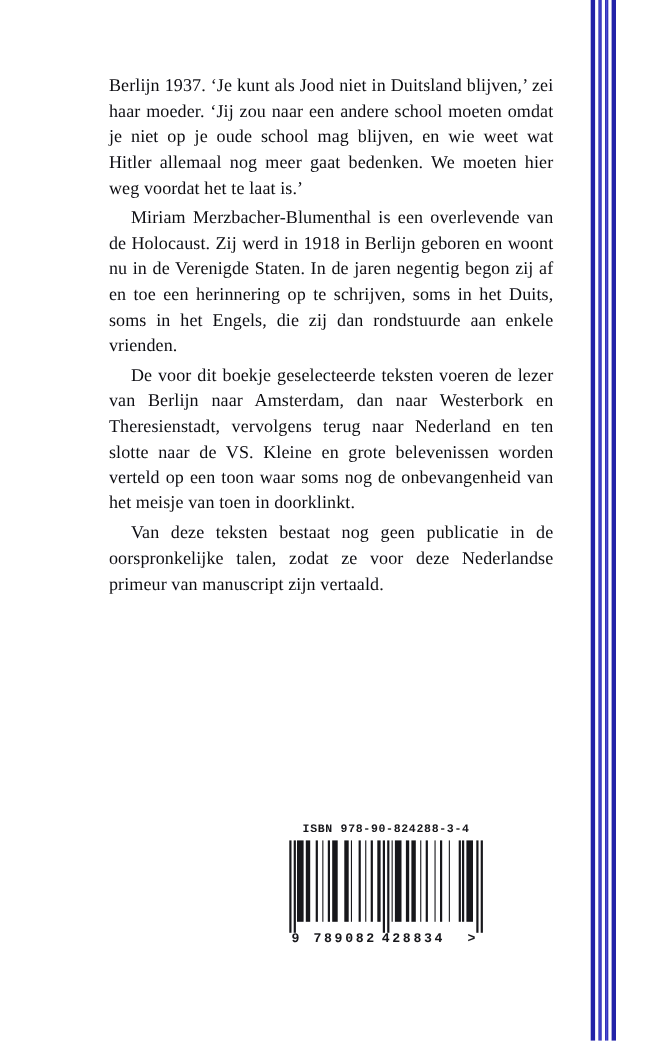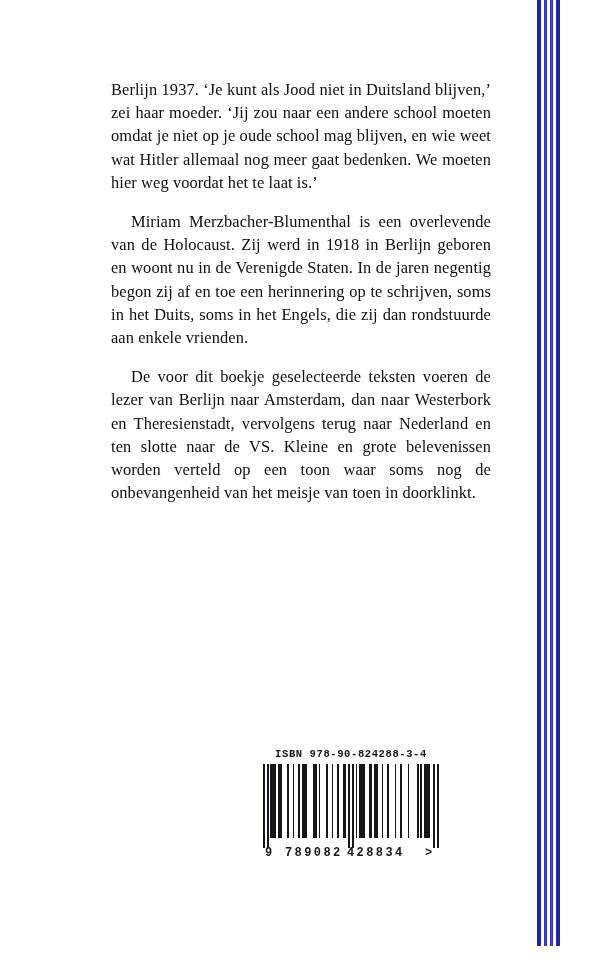--- a/index.html
+++ b/index.html
@@ -44,21 +44,21 @@
   .stripe-outer-right { left: 19px; width: 4px; }
 
   
   #blurb {
     position: absolute;
     left: 95px;
     top: 62px;
     width: 412px;
   }
   .para {
-    margin: 16px;
+    margin: 4px;
     font-size: 16.4px;
     line-height: 23.2px;
     color: #0d0d12;
     text-align: justify;
     text-indent: 20px;
     -webkit-hyphens: manual;
     hyphens: manual;
     letter-spacing: 0.1px;
   }
   .para.first { text-indent: 0; }
@@ -124,20 +124,21 @@
     <div class="stripe stripe-outer-left" style="background: linear-gradient(to right, rgb(34, 34, 168) 0%, rgb(34, 34, 168) 45%, rgb(34, 34, 168) 100%);"></div>
     <div class="stripe stripe-mid-left" style="background: linear-gradient(to right, rgb(34, 34, 168) 0%, rgb(74, 74, 212) 45%, rgb(34, 34, 168) 100%);"></div>
     <div class="stripe stripe-mid-right" style="background: linear-gradient(to right, rgb(34, 34, 168) 0%, rgb(74, 74, 212) 45%, rgb(34, 34, 168) 100%);"></div>
     <div class="stripe stripe-outer-right" style="background: linear-gradient(to right, rgb(34, 34, 168) 0%, rgb(34, 34, 168) 45%, rgb(34, 34, 168) 100%);"></div>
   </div>
 
   <div id="blurb">
     <p class="para first">Berlijn 1937. ‘Je kunt als Jood niet in Duitsland blij­ven,’ zei haar moeder. ‘Jij zou naar een andere school moeten omdat je niet op je oude school mag blijven, en wie weet wat Hitler allemaal nog meer gaat bedenken. We moeten hier weg voordat het te laat is.’</p>
     <p class="para">Miriam Merzbacher-Blumenthal is een overle­vende van de Holocaust. Zij werd in 1918 in Berlijn geboren en woont nu in de Verenigde Staten. In de jaren negentig begon zij af en toe een herinnering op te schrijven, soms in het Duits, soms in het En­gels, die zij dan rondstuurde aan enkele vrienden.</p>
     <p class="para">De voor dit boekje geselecteerde teksten voeren de lezer van Berlijn naar Amsterdam, dan naar Westerbork en Theresienstadt, vervolgens terug naar Nederland en ten slotte naar de VS. Kleine en grote belevenissen worden verteld op een toon waar soms nog de onbevangenheid van het meisje van toen in doorklinkt.</p>
+    <p class="para">Van deze teksten bestaat nog geen publicatie in de oorspronkelijke talen, zodat ze voor deze Ne­derlandse primeur van manuscript zijn vertaald.</p>
   </div>
 
   <div id="barcode-block">
     <div id="isbn-text">ISBN 978-90-824288-3-4</div>
     <div id="barcode-bars">
         <span class="bar guard" style="left:0.00px;width:1.85px;background:#17171b;"></span>
         <span class="bar guard" style="left:3.71px;width:1.85px;background:#17171b;"></span>
         <span class="bar data" style="left:7.41px;width:5.56px;background:#17171b;"></span>
         <span class="bar data" style="left:14.82px;width:3.71px;background:#17171b;"></span>
         <span class="bar data" style="left:24.08px;width:1.85px;background:#17171b;"></span>

